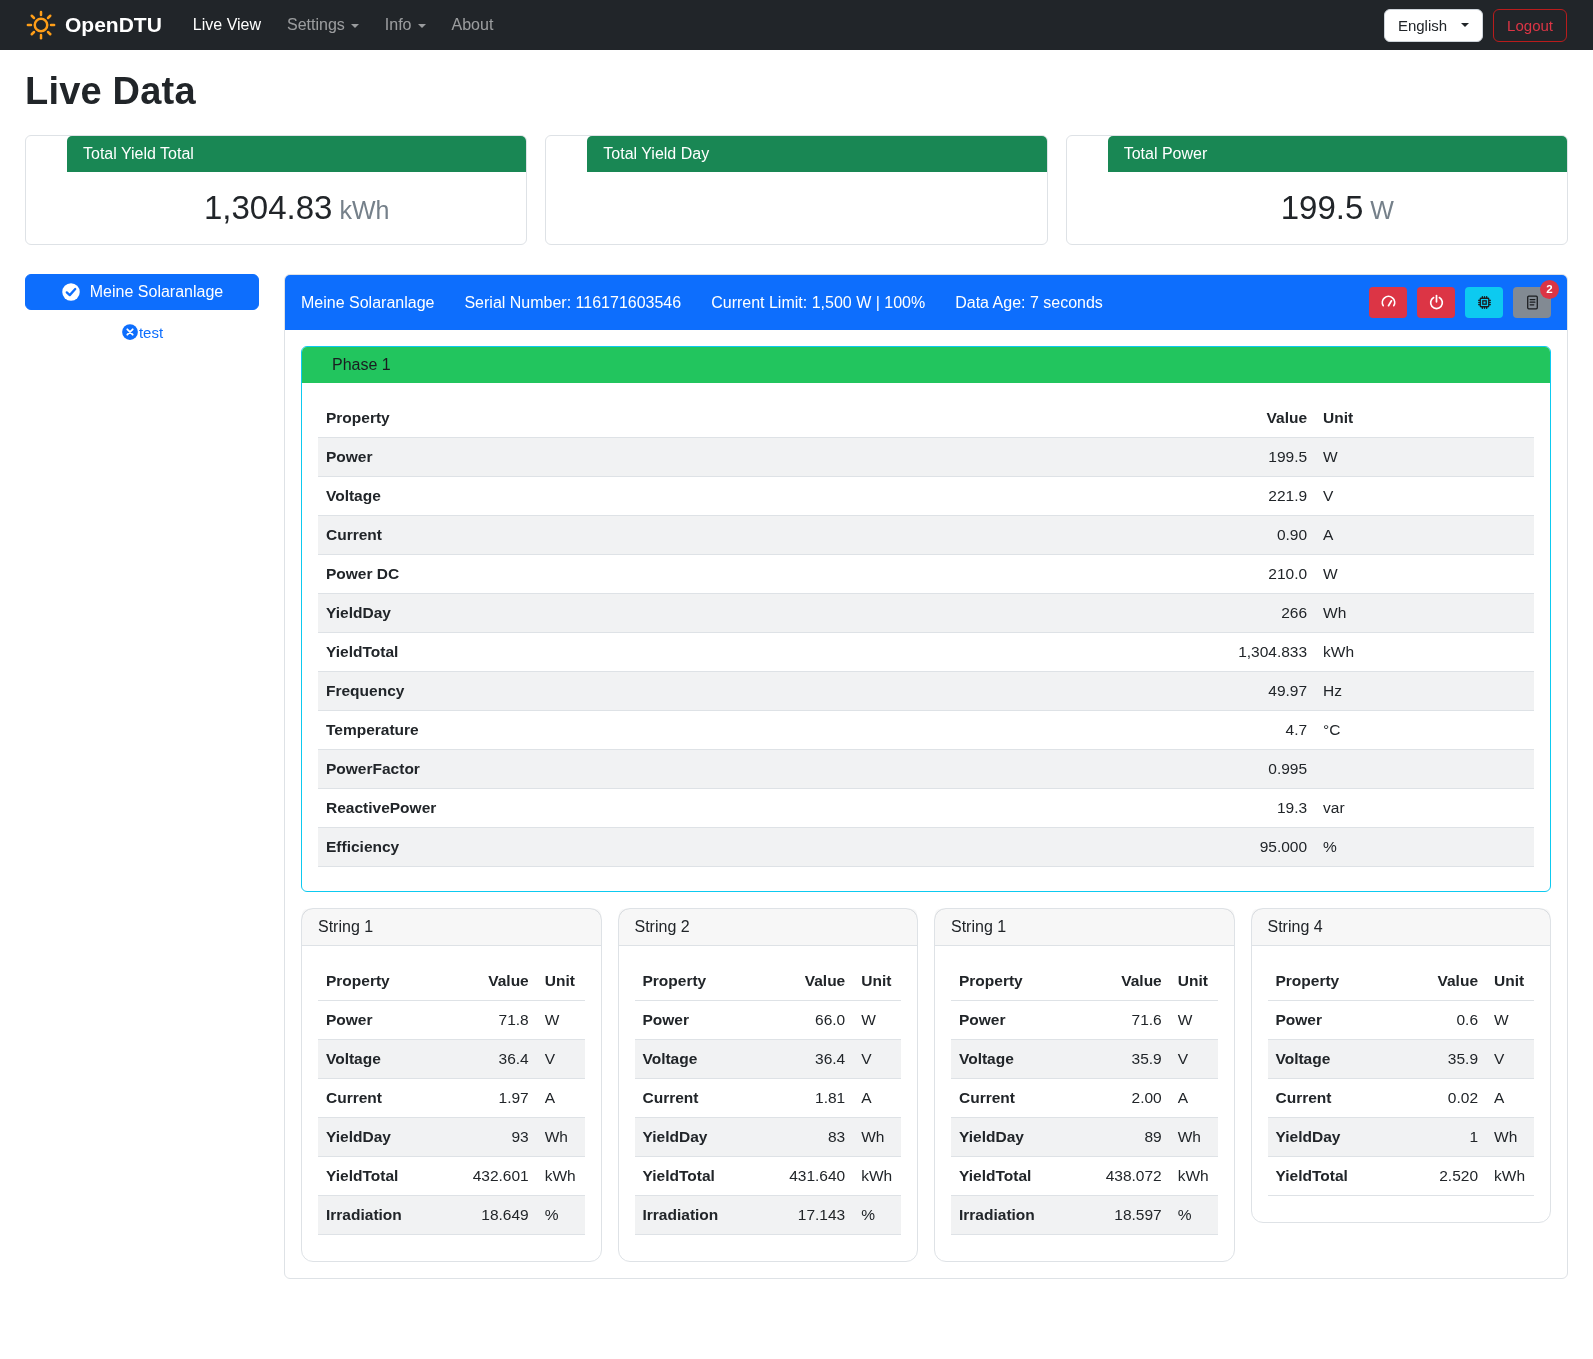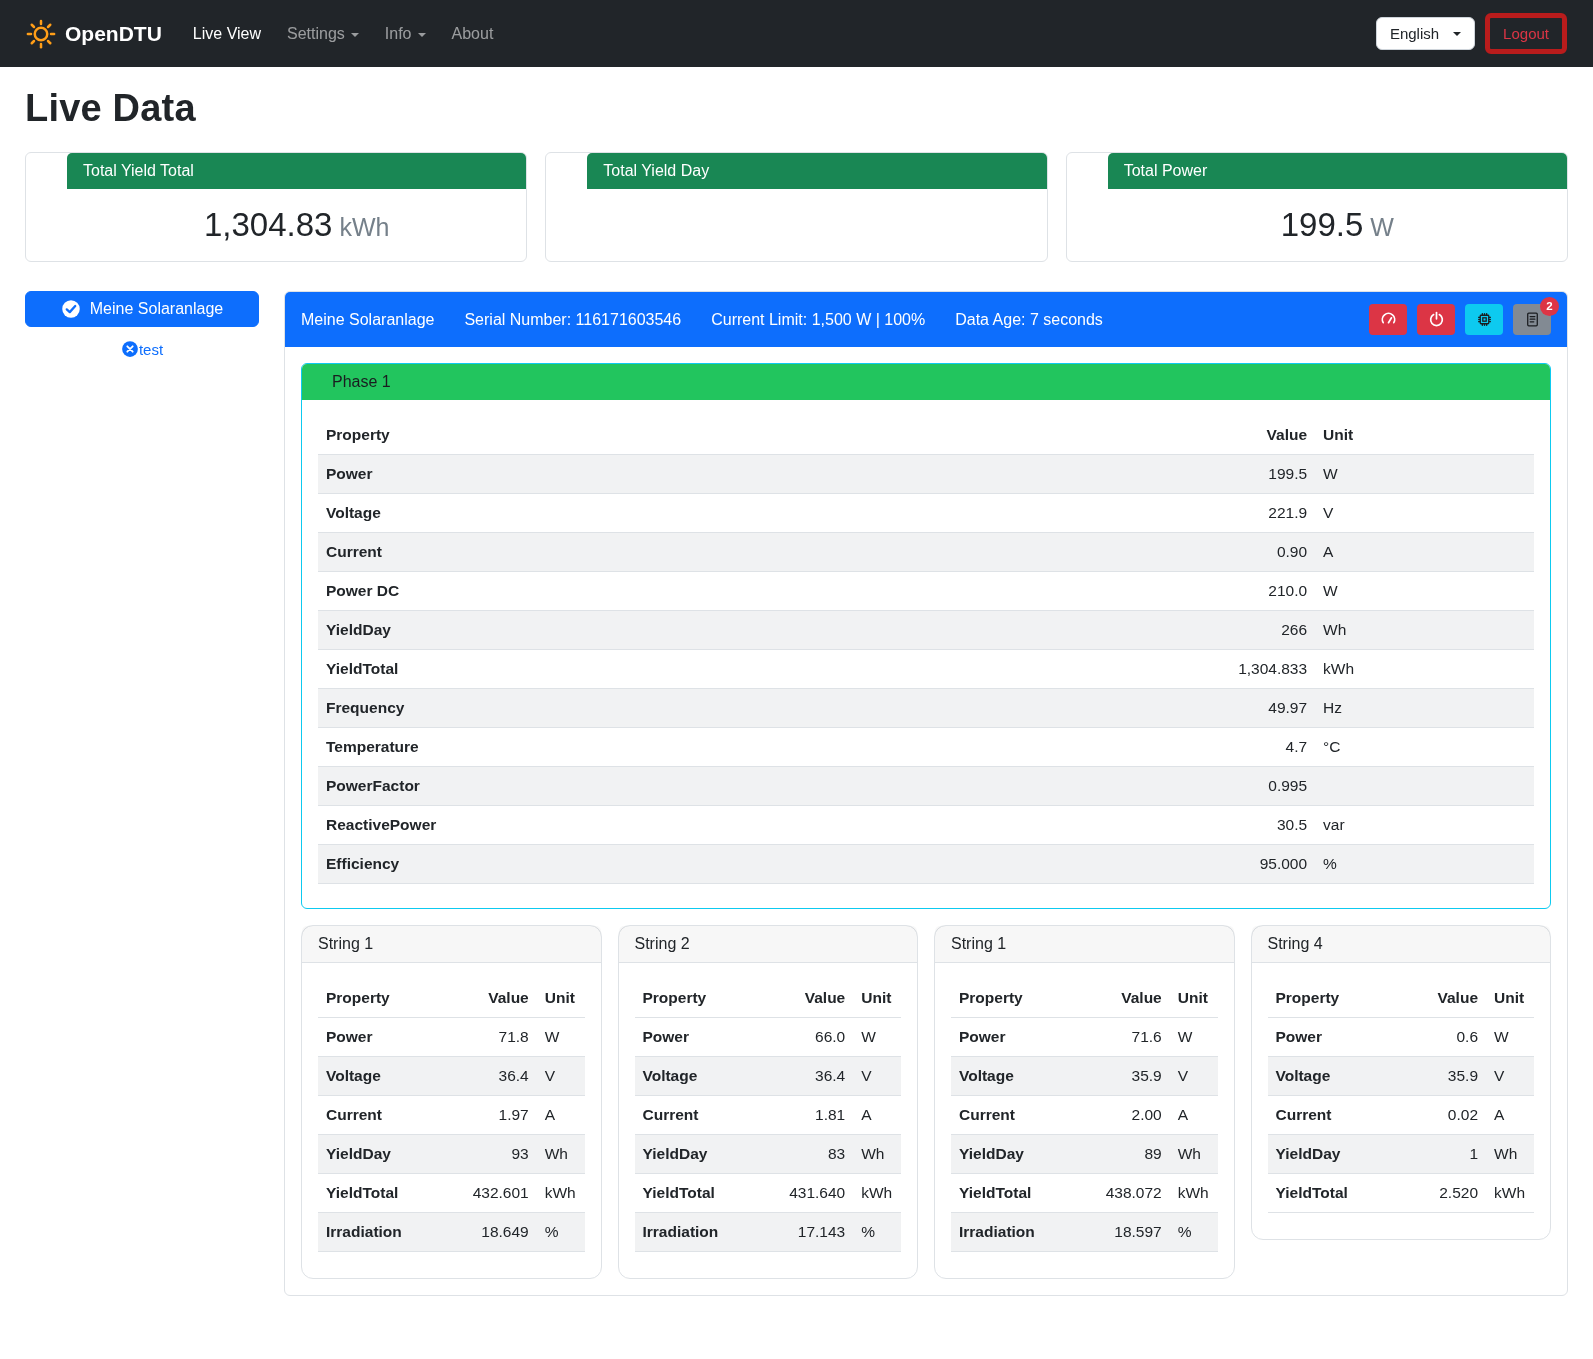--- a/index.html
+++ b/index.html
@@ -2,30 +2,30 @@
 <html><head>
 <meta charset="utf-8">
 <style>
   * { box-sizing: border-box; }
   html,body { margin:0; padding:0; }
   body {
     font-family: "Liberation Sans", sans-serif;
     color:#212529; background:#fff; font-size:16px; min-width:1560px;
   }
   
-  .navbar { background:#212529; display:flex; align-items:center; padding:0 26px; height:67px; }
+  .navbar { background:#212529; display:flex; align-items:center; padding:0 26px; height:50px; }
   .brand { display:flex; align-items:center; gap:9px; color:#fff; font-weight:700; font-size:21px; text-decoration:none; margin-right:18px; cursor:pointer; }
   .nav-links { display:flex; align-items:center; }
   .nav-link { color:rgba(255,255,255,.55); text-decoration:none; padding:8px 13px; font-size:16px; cursor:pointer; }
   .nav-link.active { color:#fff; }
   .caret { display:inline-block; margin-left:6px; vertical-align:2px; border-top:4px solid currentColor; border-right:4px solid transparent; border-left:4px solid transparent; }
   .nav-right { margin-left:auto; display:flex; align-items:center; gap:10px; }
   .lang-select { background:#fff; border:1px solid #ced4da; border-radius:6px; padding:7px 13px; font-size:15px; display:flex; align-items:center; color:#212529; cursor:pointer; font-family:inherit; }
   .lang-select .caret { border-top-color:#212529; margin-left:14px; }
-  .logout-btn { background:transparent; border:5px solid #b91c1c; color:#dc3545; border-radius:6px; padding:7px 13px; font-size:15px; cursor:pointer; font-family:inherit; }
+  .logout-btn { background:transparent; border:1px solid #b91c1c; color:#dc3545; border-radius:6px; padding:7px 13px; font-size:15px; cursor:pointer; font-family:inherit; }
   
   .container { padding:0 25px; }
   .page-title { font-size:38px; font-weight:600; margin:20px 0 22px; letter-spacing:.2px; }
   .summary-row { display:grid; grid-template-columns:repeat(3,1fr); gap:18px; }
   .card { border:1px solid #dee2e6; border-radius:6px; background:#fff;padding-left:41px; }
   .card-header-green { background:#198754; color:#fff; padding:9px 16px; border-radius:5px 5px 0 0; font-size:16px; }
   .summary-body { padding:17px 16px; text-align:center; }
   .summary-value { font-size:33px; font-weight:500; color:#212529; }
   .summary-unit { font-size:25px; color:#75808a; margin-left:7px; }
   .main-row { display:grid; grid-template-columns:234px 1fr; gap:25px; margin-top:29px; align-items:start; padding-bottom:30px; }
@@ -247,21 +247,21 @@
                     <td class="val">4.7</td>
                     <td class="unit">°C</td>
                   </tr>
                   <tr>
                     <th class="prop">PowerFactor</th>
                     <td class="val">0.995</td>
                     <td class="unit"></td>
                   </tr>
                   <tr>
                     <th class="prop">ReactivePower</th>
-                    <td class="val">30.5</td>
+                    <td class="val">19.3</td>
                     <td class="unit">var</td>
                   </tr>
                   <tr>
                     <th class="prop">Efficiency</th>
                     <td class="val">95.000</td>
                     <td class="unit">%</td>
                   </tr>
                 </tbody>
               </table>
             </div>

